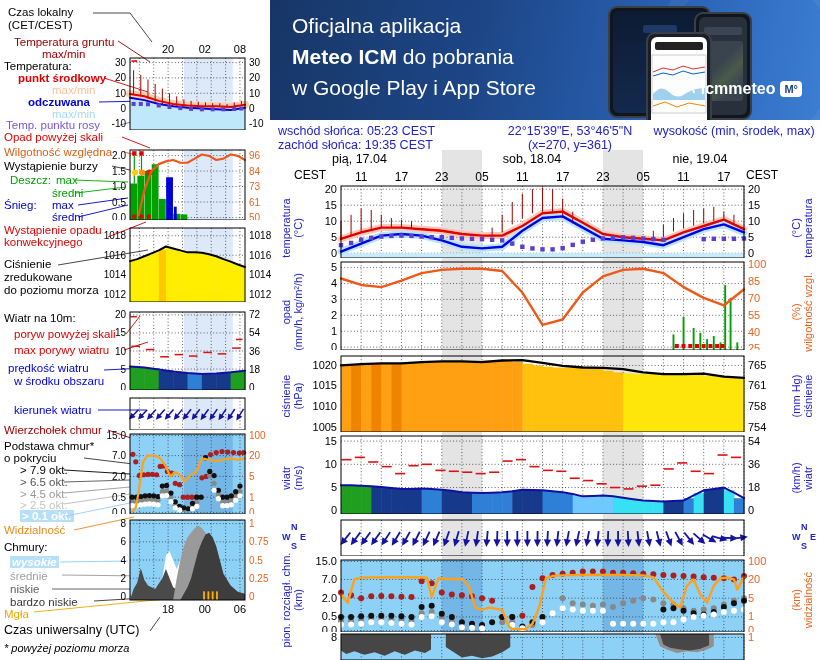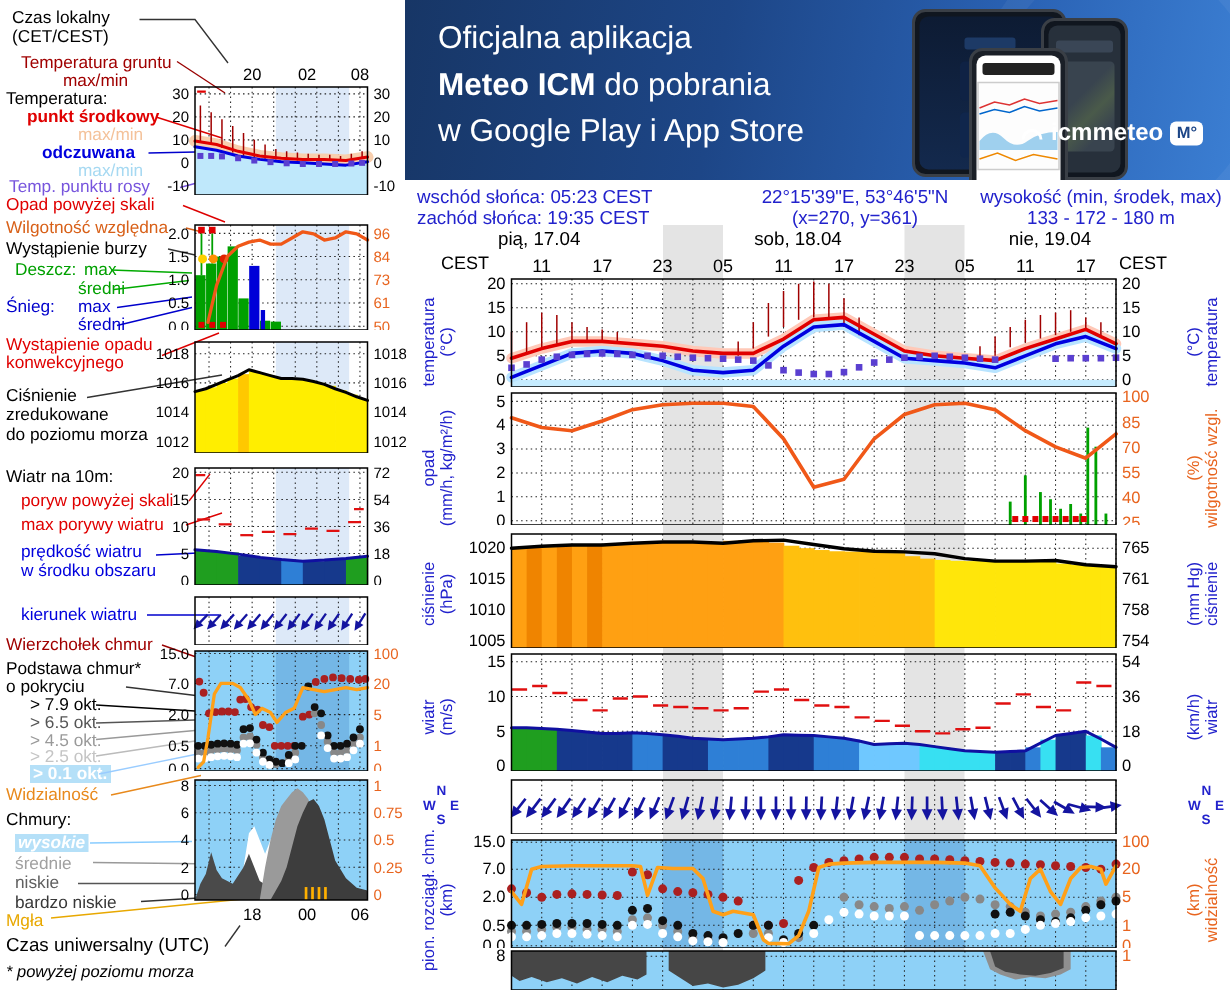--- a/index.html
+++ b/index.html
@@ -77,21 +77,20 @@
     <span>icmmeteo</span>
     <span class="badge">M°</span>
   </div>
 </div>
 
 <div class="hdr" style="left:278px;top:124px;">wschód słońca: 05:23 CEST</div>
 <div class="hdr" style="left:278px;top:138px;">zachód słońca: 19:35 CEST</div>
 <div class="hdr" style="left:490px;top:124px;width:160px;text-align:center;">22°15'39"E, 53°46'5"N</div>
 <div class="hdr" style="left:490px;top:138px;width:160px;text-align:center;">(x=270, y=361)</div>
 <div class="hdr" style="left:650px;top:124px;width:168px;text-align:center;">wysokość (min, środek, max)</div>
-<div class="hdr" style="left:650px;top:138px;width:168px;text-align:center;">133 - 172 - 180 m</div>
 
 <div class="daylab" style="left:332px;top:152px;width:80px;text-align:left;">pią, 17.04</div>
 <div class="daylab" style="left:492px;top:152px;width:80px;text-align:center;">sob, 18.04</div>
 <div class="daylab" style="left:660px;top:152px;width:80px;text-align:center;">nie, 19.04</div>
 <div class="cest" style="left:294px;top:168px;">CEST</div>
 <div class="cest" style="left:746px;top:168px;">CEST</div>
 
 <svg class="chart" style="left:307px;top:166px;" width="473" height="92" viewBox="0 0 473 92">
       <line x1="54.150000000000006" y1="20" x2="54.150000000000006" y2="92" stroke="#222" stroke-width="0.7" stroke-dasharray="1,2.2"></line>
       <line x1="74.30000000000001" y1="20" x2="74.30000000000001" y2="92" stroke="#222" stroke-width="0.7" stroke-dasharray="1,2.2"></line>
@@ -944,21 +943,21 @@
 <span class="lab" style="left:52px;top:199px;color:#0000cc;">max</span>
 <span class="lab" style="left:52px;top:211px;color:#0000cc;">średni</span>
 <span class="lab" style="left:4px;top:224px;color:#e00000;">Wystąpienie opadu</span>
 <span class="lab" style="left:4px;top:236px;color:#e00000;">konwekcyjnego</span>
 <span class="lab" style="left:4px;top:258px;">Ciśnienie</span>
 <span class="lab" style="left:4px;top:271px;">zredukowane</span>
 <span class="lab" style="left:4px;top:284px;">do poziomu morza</span>
 <span class="lab" style="left:4px;top:312px;">Wiatr na 10m:</span>
 <span class="lab" style="left:14px;top:328px;color:#e00000;">poryw powyżej skali</span>
 <span class="lab" style="left:14px;top:344px;color:#e00000;">max porywy wiatru</span>
-<span class="lab" style="left:14px;top:362px;color:#0000dd;">prędkość wiatru</span>
+<span class="lab" style="left:8px;top:362px;color:#0000dd;">prędkość wiatru</span>
 <span class="lab" style="left:14px;top:375px;color:#0000dd;">w środku obszaru</span>
 <span class="lab" style="left:14px;top:404px;color:#0000dd;">kierunek wiatru</span>
 <span class="lab" style="left:4px;top:424px;color:#a00000;">Wierzchołek chmur</span>
 <span class="lab" style="left:4px;top:440px;">Podstawa chmur*</span>
 <span class="lab" style="left:4px;top:452px;">o pokryciu</span>
 <span class="lab" style="left:20px;top:464px;">&gt; 7.9 okt.</span>
 <span class="lab" style="left:20px;top:476px;color:#555;">&gt; 6.5 okt.</span>
 <span class="lab" style="left:20px;top:488px;color:#999;">&gt; 4.5 okt.</span>
 <span class="lab" style="left:20px;top:499px;color:#c4c4c4;">&gt; 2.5 okt.</span>
 <span class="lab hl" style="left:20px;top:510px;">&gt; 0.1 okt.</span>

